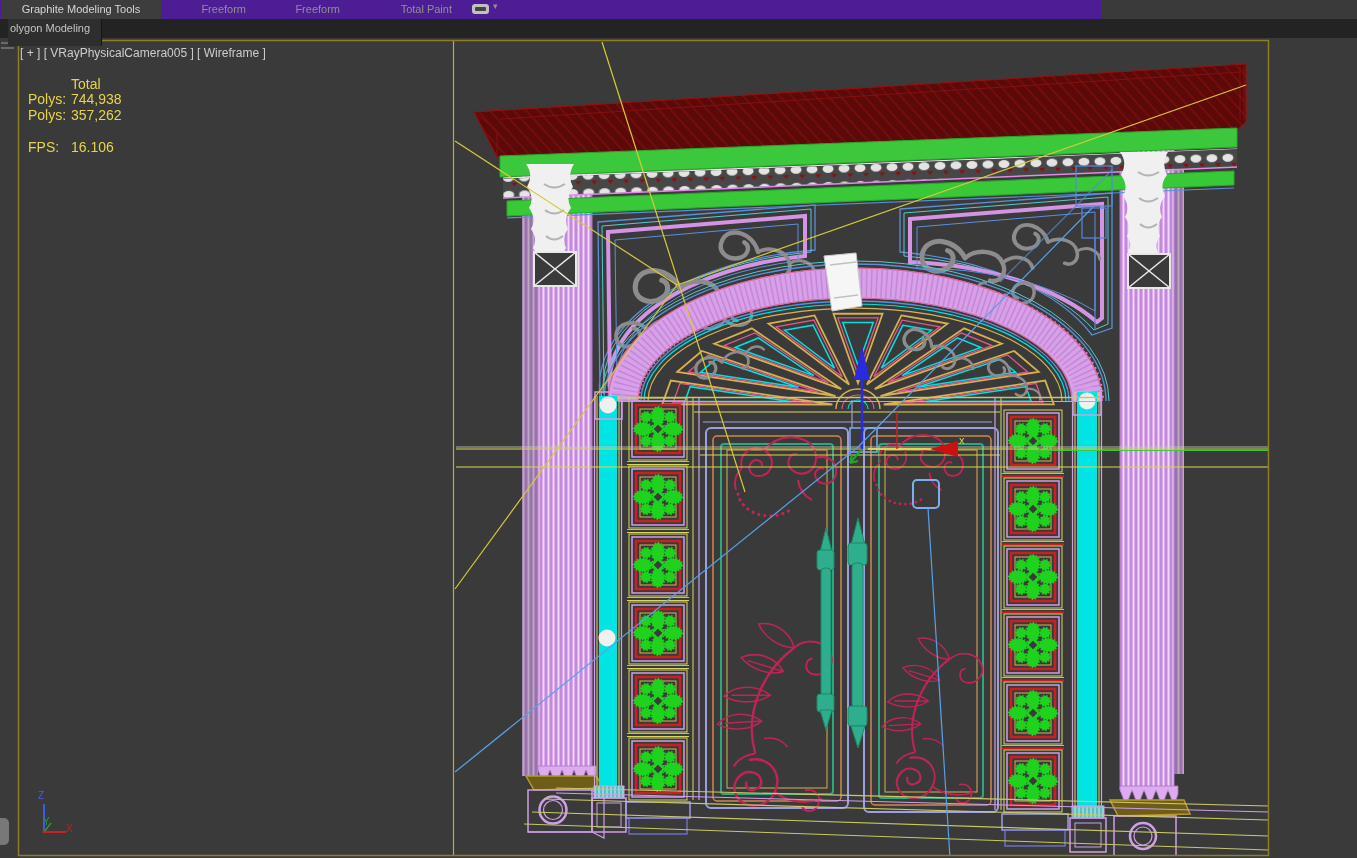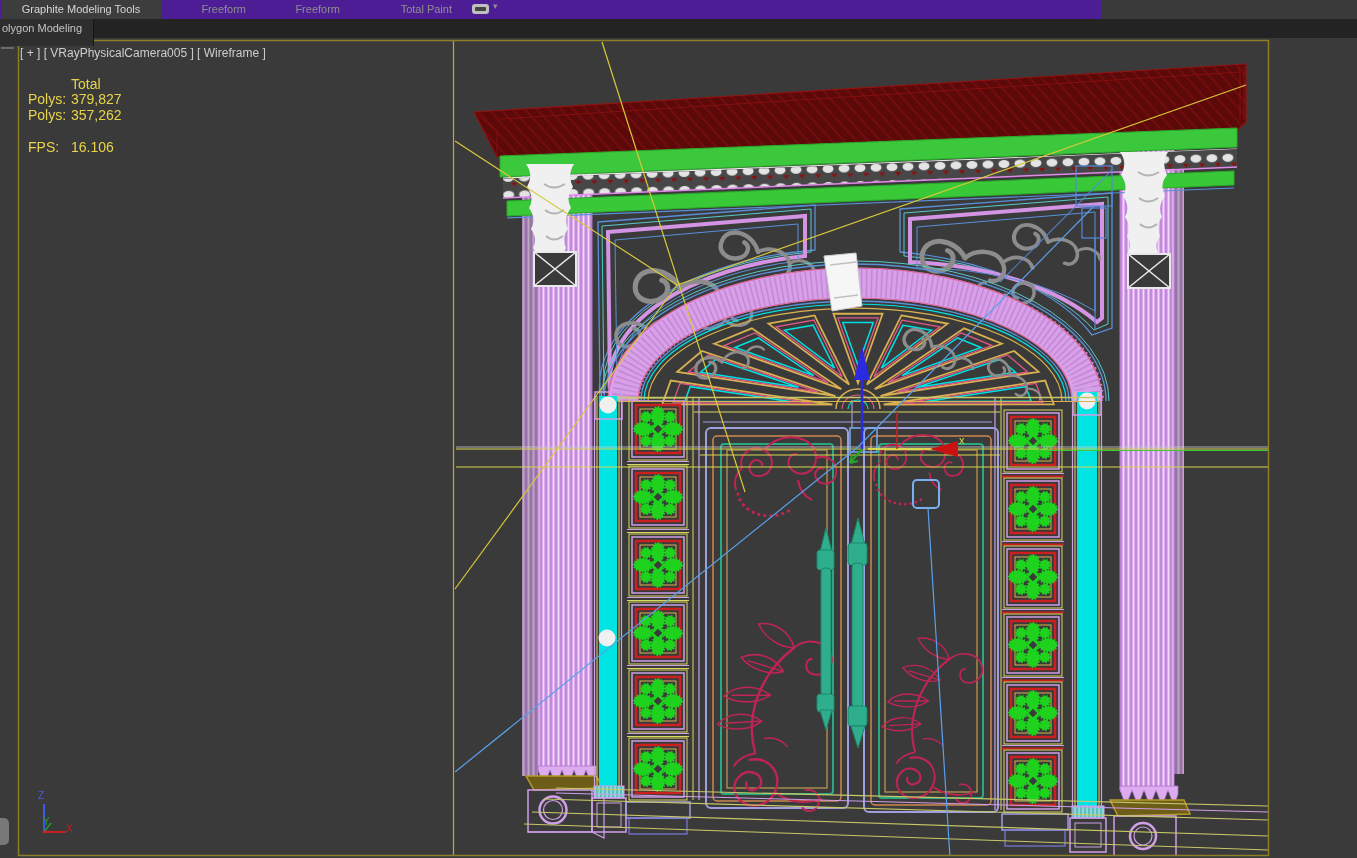--- a/index.html
+++ b/index.html
@@ -6,21 +6,21 @@
 .ribbon{position:absolute;top:0;left:0;width:1101px;height:19px;background:#4c1d95;border-bottom:1px solid #1c1c1c;z-index:10}
 .tab-active{position:absolute;left:1px;top:0;width:160px;height:19px;background:#3d3d3d;color:#d6d6d6;font-size:11px;line-height:19px;text-align:center}
 .tab{position:absolute;top:0;height:19px;color:#8f8f8f;font-size:11px;line-height:19px;text-align:right}
 .tab-freeform{left:168px;width:78px}
 .tab-selection{left:258px;width:82px}
 .tab-objectpaint{left:348px;width:104px}
 .ribbon-icon{position:absolute;left:472px;top:4px;width:17px;height:10px;background:#c0c0c0;border-radius:3px}
 .ribbon-icon i{position:absolute;left:3px;top:3px;width:11px;height:4px;background:#444;border-radius:1px}
 .ribbon-caret{position:absolute;left:493px;top:1px;color:#8f8f8f;font-size:9px}
 .row2{position:absolute;top:19px;left:0;width:1357px;height:19px;background:#232323;z-index:10}
-.panel-tab{position:absolute;left:0;top:0;width:91px;height:27px;background:#2e2e2e;border-right:1px solid #161616;color:#c4c4c4;font-size:11px;line-height:19px;padding-left:2px}
+.panel-tab{position:absolute;left:8px;top:0;width:91px;height:27px;background:#2e2e2e;border-right:1px solid #161616;color:#c4c4c4;font-size:11px;line-height:19px;padding-left:2px}
 .ovl{position:absolute;z-index:5;white-space:pre}
 .vp-label{left:20px;top:46px;font-size:12px;color:#cdcdcd}
 .stat{font-size:14px;color:var(--stats_yellow)}
 #st-total{left:71px;top:76px}
 #st-pl{left:28px;top:91px}#st-pv{left:71px;top:91px}
 #st-vl{left:28px;top:107px}#st-vv{left:71px;top:107px}
 #st-fl{left:28px;top:139px}#st-fv{left:71px;top:139px}
 #ax-z{left:38px;top:790px;font-size:10px;color:#4a5ae8}
 #ax-y{left:43px;top:816px;font-size:10px;color:#2a9a2a}
 #ax-x{left:66px;top:823px;font-size:10px;color:#c02020}
@@ -424,21 +424,21 @@
     </div>
   <div class="ribbon-caret">▾</div>
 </div>
 <div class="row2">
   <div class="panel-tab">olygon Modeling</div>
 </div>
 
 <span class="ovl vp-label">[ + ] [ VRayPhysicalCamera005 ] [ Wireframe ]</span>
 <span class="ovl stat" id="st-total">Total</span>
 <span class="ovl stat" id="st-pl">Polys:</span>
-<span class="ovl stat" id="st-pv">379,827</span>
+<span class="ovl stat" id="st-pv">744,938</span>
 <span class="ovl stat" id="st-vl">Polys:</span>
 <span class="ovl stat" id="st-vv">357,262</span>
 <span class="ovl stat" id="st-fl">FPS:</span>
 <span class="ovl stat" id="st-fv">16.106</span>
 <span class="ovl" id="ax-z">Z</span>
 <span class="ovl" id="ax-y">Y</span>
 <span class="ovl" id="ax-x">X</span>
 <span class="ovl" id="giz-x">x</span>
 
 </body></html>

